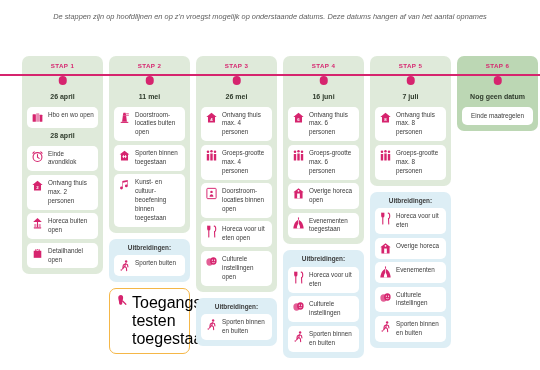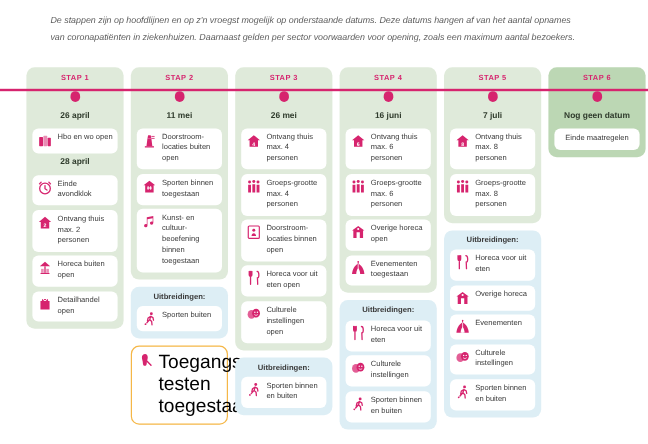--- a/index.html
+++ b/index.html
@@ -7,26 +7,26 @@
     width: 540px; height: 370px;
     background: #ffffff;
     font-family: "Liberation Sans", sans-serif;
     overflow: hidden;
   }
   #root { position: relative; width: 540px; height: 370px; }
 
   
   .intro {
     position: absolute;
-    left: 42px; top: 10px; width: 480px;
+    left: 30px; top: 10px; width: 480px;
     font-size: 7.4px;
     line-height: 1.85;
     color: #5d5d5d;
     font-style: italic;
-    text-align: left;
+    text-align: center;
   }
   .intro span { display: block; }
 
   
   .rail {
     position: absolute;
     left: 0; top: 74px;
     width: 540px; height: 1.6px;
     background: #d6246e;
     z-index: 5;
@@ -146,21 +146,20 @@
     gap: 4px;
   }
 </style>
 </head>
 <body>
 
 <div id="root">
 
   <div class="intro">
     <span>De stappen zijn op hoofdlijnen en op z'n vroegst mogelijk op onderstaande datums. Deze datums hangen af van het aantal opnames</span>
-    <span>van coronapatiënten in ziekenhuizen. Daarnaast gelden per sector voorwaarden voor opening, zoals een maximum aantal bezoekers.</span>
   </div>
 
   <div class="rail"></div>
 
   <div class="cols" id="cols">
       <div class="col">
         <div class="panel">
           <div class="step-label">STAP 1</div>
           <div class="dot-row">
             <span class="dot"></span>

